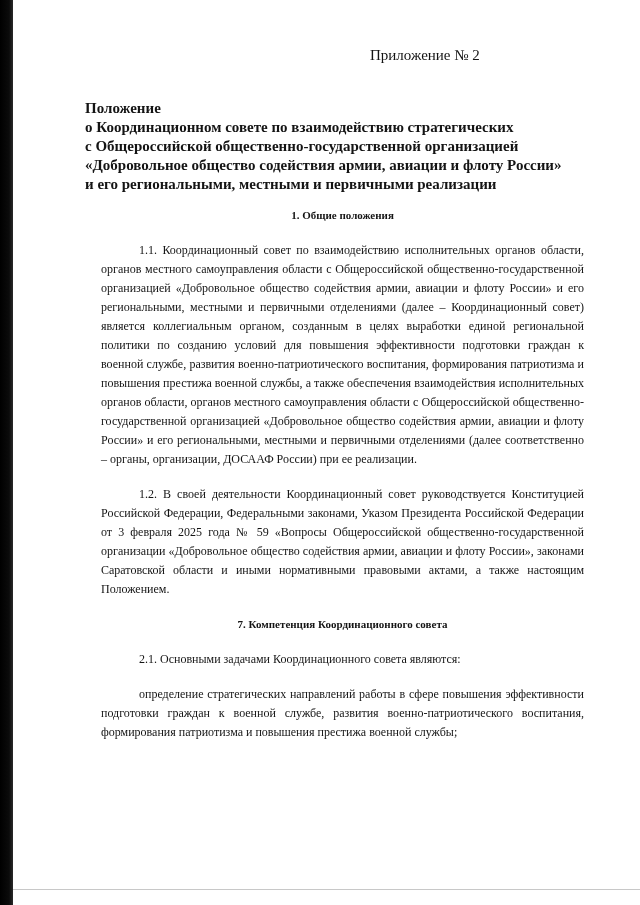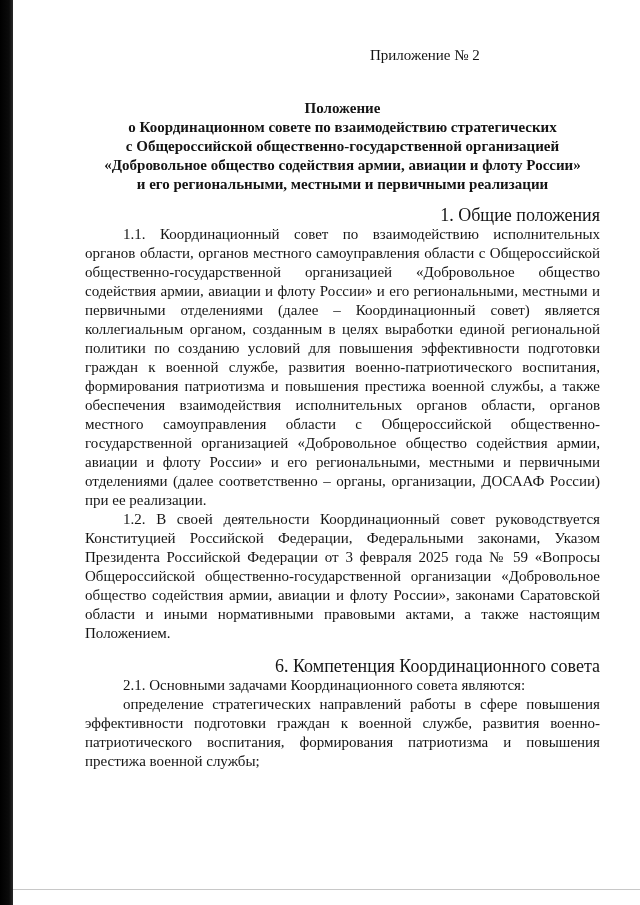--- a/index.html
+++ b/index.html
@@ -47,39 +47,39 @@
   }
   .approval {
     margin-top: 20px;
     padding-left: 285px;
     font-size: 15px;
     line-height: 19px;
   }
   .approval div { white-space: nowrap; }
   .doc-title {
     margin-top: 34px;
-    text-align: center;
+    text-align: left;
     font-weight: bold;
     font-size: 15px;
     line-height: 19px;
   }
   .section-heading {
-    text-align: right;
-    font-weight: normal;
-    font-size: 18px;
+    text-align: center;
+    font-weight: bold;
+    font-size: 11px;
     line-height: 19px;
   }
   .h1 { margin-top: 12px; }
   .h2 { margin-top: 14px; }
   .para {
-    font-size: 15px;
+    font-size: 12px;
     line-height: 19px;
     text-align: justify;
     text-indent: 38px;
-    margin: 0;
+    margin: 16px;
   }
 </style>
 </head>
 <body>
 
 <div class="scan-bar"></div>
 <div class="scan-bottom"></div>
 
 <div class="page">
 
@@ -92,18 +92,18 @@
     <div>с Общероссийской общественно-государственной организацией</div>
     <div>«Добровольное общество содействия армии, авиации и флоту России»</div>
     <div>и его региональными, местными и первичными реализации</div>
   </div>
 
   <div class="section-heading h1">1. Общие положения</div>
 
   <p class="para">1.1. Координационный совет по взаимодействию исполнительных органов области, органов местного самоуправления области с Общероссийской общественно-государственной организацией «Добровольное общество содействия армии, авиации и флоту России» и его региональными, местными и первичными отделениями (далее – Координационный совет) является коллегиальным органом, созданным в целях выработки единой региональной политики по созданию условий для повышения эффективности подготовки граждан к военной службе, развития военно-патриотического воспитания, формирования патриотизма и повышения престижа военной службы, а также обеспечения взаимодействия исполнительных органов области, органов местного самоуправления области с Общероссийской общественно-государственной организацией «Добровольное общество содействия армии, авиации и флоту России» и его региональными, местными и первичными отделениями (далее соответственно – органы, организации, ДОСААФ России) при ее реализации.</p>
   <p class="para">1.2. В своей деятельности Координационный совет руководствуется Конституцией Российской Федерации, Федеральными законами, Указом Президента Российской Федерации от 3 февраля 2025 года № 59 «Вопросы Общероссийской общественно-государственной организации «Добровольное общество содействия армии, авиации и флоту России», законами Саратовской области и иными нормативными правовыми актами, а также настоящим Положением.</p>
 
-  <div class="section-heading h2">6. Компетенция Координационного совета</div>
+  <div class="section-heading h2">7. Компетенция Координационного совета</div>
 
   <p class="para">2.1. Основными задачами Координационного совета являются:</p>
   <p class="para">определение стратегических направлений работы в сфере повышения эффективности подготовки граждан к военной службе, развития военно-патриотического воспитания, формирования патриотизма и повышения престижа военной службы;</p>
 
 </div>
 
 </body></html>

